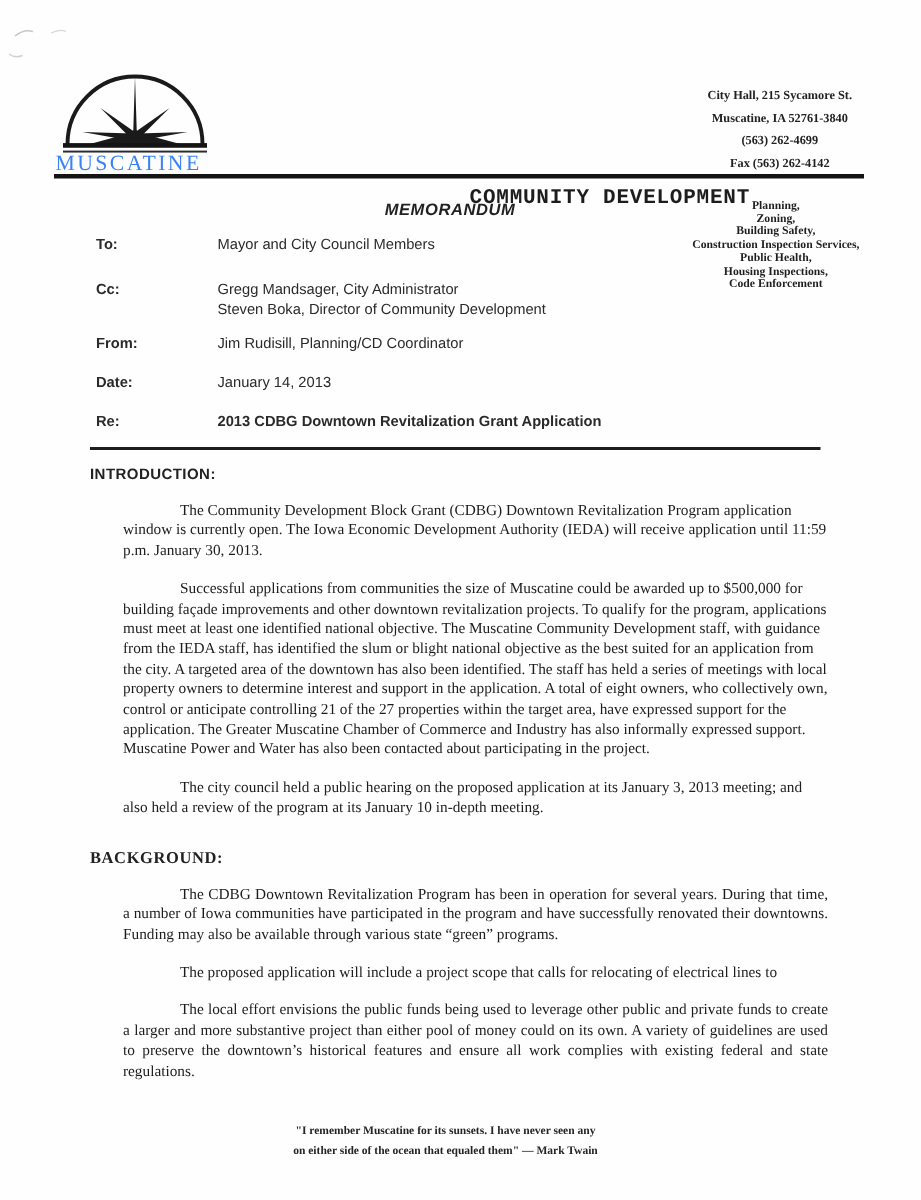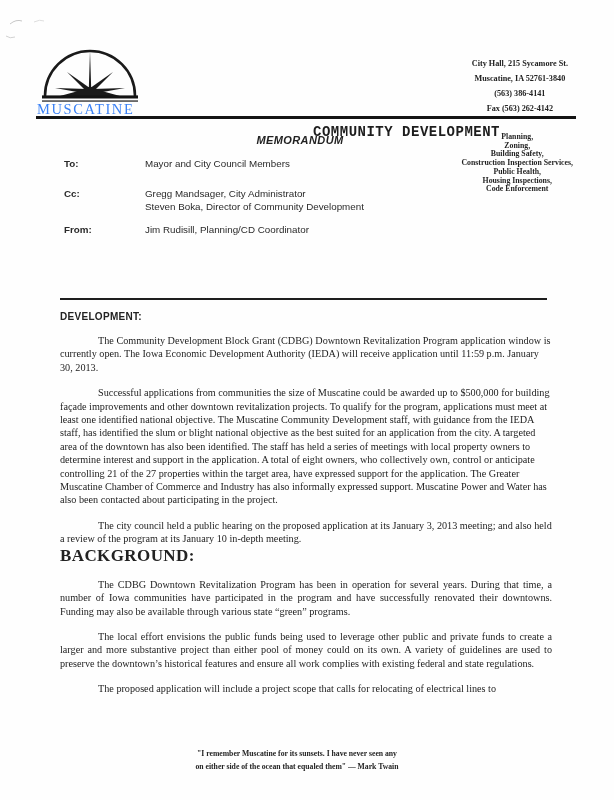--- a/index.html
+++ b/index.html
@@ -74,27 +74,28 @@
   }
   .content {
     position: absolute; left: 60px; top: 311px; width: 492px;
   }
   .section-heading {
     font-family: "Liberation Sans", sans-serif;
     font-weight: bold; font-size: 10px; letter-spacing: .3px; color: #222;
   }
   .section-heading.serif {
     font-family: "Liberation Serif", serif;
-    font-size: 17px; letter-spacing: .4px; 
+    font-size: 11px; letter-spacing: .4px; margin-top: 20px;
   }
   .content p {
     margin-top: 12px;
     font-family: "Liberation Serif", serif;
     font-size: 10.2px; line-height: 13.4px; color: #1c1c1c;
     text-indent: 38px;
+    margin-left: 22px;
   }
   .content p.justify { text-align: justify; }
 
   
   .footer-quote {
     position: absolute; left: 0; top: 748px; width: 594px;
     text-align: center;
     font-family: "Liberation Serif", serif;
     font-weight: bold; font-size: 7.7px; line-height: 12.5px; color: #242424;
   }
@@ -125,21 +126,21 @@
     <polygon points="18,56 40,50 48,46.5 56,50 78,56" fill="#1a1a1a"></polygon>
 
     <rect x="0" y="55.4" width="96" height="3.1" fill="#141414"></rect>
     <rect x="0" y="60.4" width="96" height="1.3" fill="#2a2a2a"></rect>
   </svg>
   <div class="logo-wordmark">MUSCATINE</div>
 
   <div class="contact-info">
     <div>City Hall, 215 Sycamore St.</div>
     <div>Muscatine, IA 52761-3840</div>
-    <div>(563) 386-4141</div>
+    <div>(563) 262-4699</div>
     <div>Fax (563) 262-4142</div>
   </div>
 
   <div class="header-rule"></div>
 
   <div class="dept-title">COMMUNITY DEVELOPMENT</div>
   <div class="doc-type">MEMORANDUM</div>
 
   <div class="services-list">
     <div>Planning,</div>
@@ -156,34 +157,40 @@
   </div>
 
   <div class="field-row" style="top:157px">
     <span class="field-label">To:</span><span class="field-value">Mayor and City Council Members</span>
   </div>
 
   <div class="field-row" style="top:223px">
     <span class="field-label">From:</span><span class="field-value">Jim Rudisill, Planning/CD Coordinator</span>
   </div>
 
+  <div class="field-row" style="top:249px">
+    <span class="field-label">Date:</span><span class="field-value">January 14, 2013</span>
+  </div>
 
+  <div class="field-row" style="top:275px">
+    <span class="field-label">Re:</span><span class="field-value bold">2013 CDBG Downtown Revitalization Grant Application</span>
+  </div>
 
   <hr class="section-divider">
 
   <div class="content">
-    <div class="section-heading">DEVELOPMENT:</div>
+    <div class="section-heading">INTRODUCTION:</div>
     <p>The Community Development Block Grant (CDBG) Downtown Revitalization Program application window is currently open. The Iowa Economic Development Authority (IEDA) will receive application until 11:59 p.m. January 30, 2013.</p>
     <p>Successful applications from communities the size of Muscatine could be awarded up to $500,000 for building façade improvements and other downtown revitalization projects. To qualify for the program, applications must meet at least one identified national objective. The Muscatine Community Development staff, with guidance from the IEDA staff, has identified the slum or blight national objective as the best suited for an application from the city. A targeted area of the downtown has also been identified. The staff has held a series of meetings with local property owners to determine interest and support in the application. A total of eight owners, who collectively own, control or anticipate controlling 21 of the 27 properties within the target area, have expressed support for the application. The Greater Muscatine Chamber of Commerce and Industry has also informally expressed support. Muscatine Power and Water has also been contacted about participating in the project.</p>
     <p>The city council held a public hearing on the proposed application at its January 3, 2013 meeting; and also held a review of the program at its January 10 in-depth meeting.</p>
 
     <div class="section-heading serif">BACKGROUND:</div>
     <p class="justify">The CDBG Downtown Revitalization Program has been in operation for several years. During that time, a number of Iowa communities have participated in the program and have successfully renovated their downtowns. Funding may also be available through various state “green” programs.</p>
+    <p class="justify">The proposed application will include a project scope that calls for relocating of electrical lines to</p>
     <p class="justify">The local effort envisions the public funds being used to leverage other public and private funds to create a larger and more substantive project than either pool of money could on its own. A variety of guidelines are used to preserve the downtown’s historical features and ensure all work complies with existing federal and state regulations.</p>
-    <p class="justify">The proposed application will include a project scope that calls for relocating of electrical lines to</p>
   </div>
 
   <div class="footer-quote">
     <div>"I remember Muscatine for its sunsets. I have never seen any</div>
     <div>on either side of the ocean that equaled them" — Mark Twain</div>
   </div>
 
 </div>
 
 </body></html>

